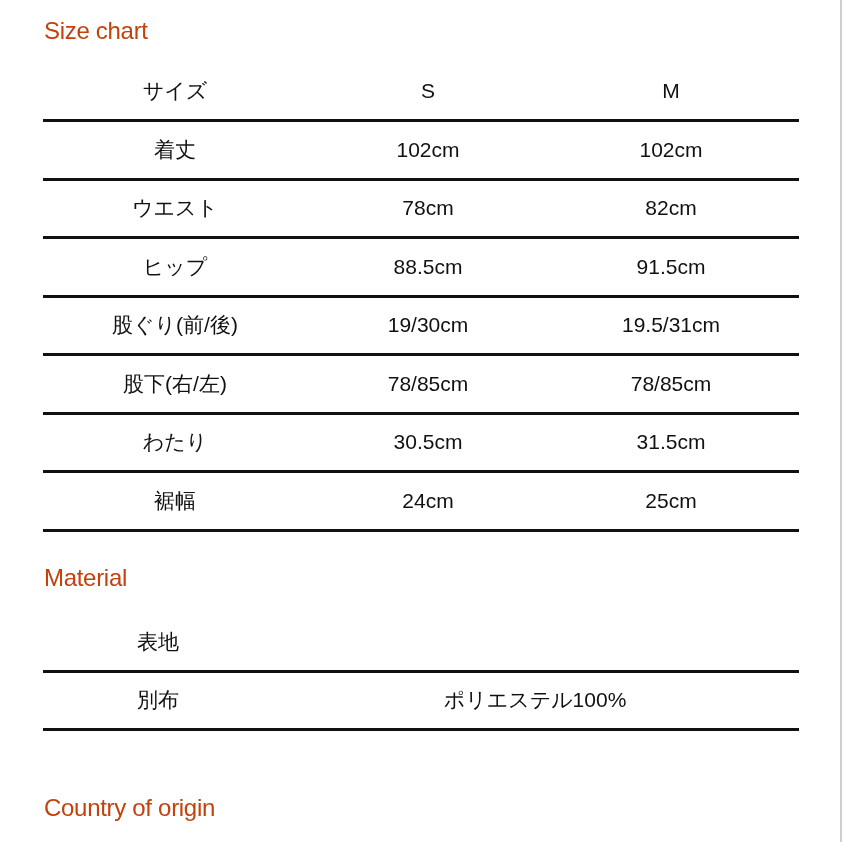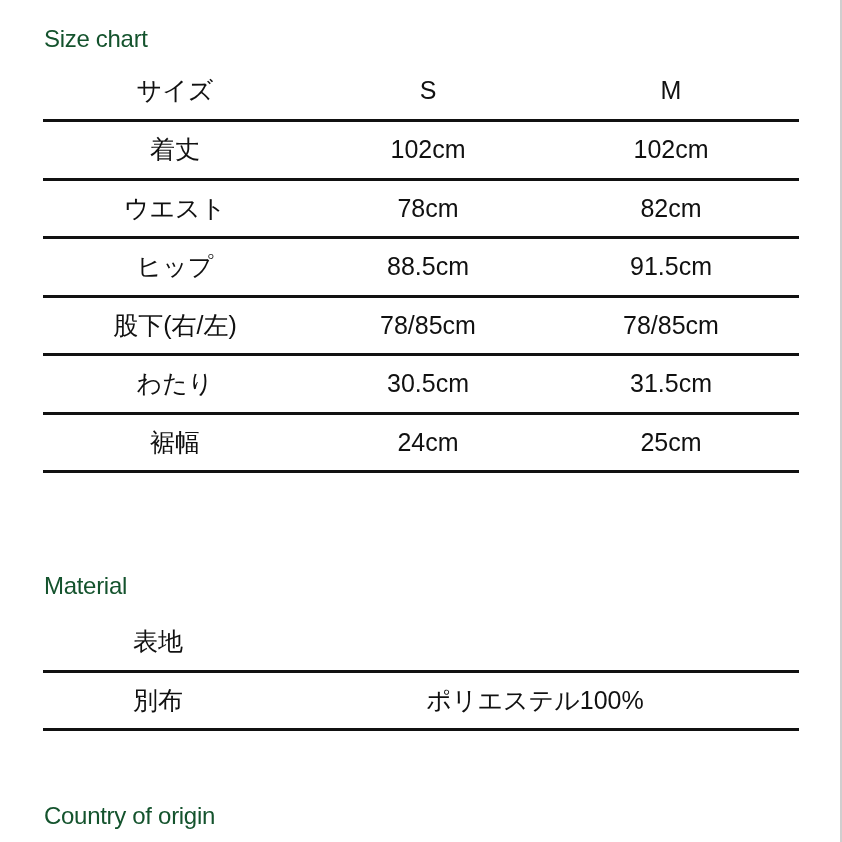--- a/index.html
+++ b/index.html
@@ -1,23 +1,23 @@
 <!DOCTYPE html>
 <html><head>
 <meta charset="utf-8">
 <style>
   html, body { margin:0; padding:0; background:#ffffff; }
   body { width:842px; height:842px; position:relative; overflow:hidden;
          font-family:"Liberation Sans","DejaVu Sans",sans-serif; color:#111; }
   .edge { position:absolute; right:0; top:0; width:2px; height:842px; background:#cfcfcf; }
-  .section-title { position:absolute; left:44px; font-size:24px; letter-spacing:-0.3px; color:#14532d;margin-top:8px; }
+  .section-title { position:absolute; left:44px; font-size:24px; letter-spacing:-0.3px; color:#c2410c; }
   .table { position:absolute; left:43px; width:756px; }
   .row { position:relative; height:55.5px; border-bottom:3px solid #111; display:flex; align-items:center; }
   .row.header { height:57px; }
-  .cell { position:absolute; text-align:center; font-size:25px; transform:translateX(-50%); white-space:nowrap; }
+  .cell { position:absolute; text-align:center; font-size:21px; transform:translateX(-50%); white-space:nowrap; }
   .c0 { left:132px; }
   .c1 { left:385px; }
   .c2 { left:628px; }
   .m0 { left:115px; }
   .m1 { left:492px; }
 </style>
 </head>
 <body>
 
 <div class="edge"></div>
@@ -39,20 +39,25 @@
     <span class="cell c0">ウエスト</span>
     <span class="cell c1">78cm</span>
     <span class="cell c2">82cm</span>
   </div>
   <div class="row">
     <span class="cell c0">ヒップ</span>
     <span class="cell c1">88.5cm</span>
     <span class="cell c2">91.5cm</span>
   </div>
   <div class="row">
+    <span class="cell c0">股ぐり(前/後)</span>
+    <span class="cell c1">19/30cm</span>
+    <span class="cell c2">19.5/31cm</span>
+  </div>
+  <div class="row">
     <span class="cell c0">股下(右/左)</span>
     <span class="cell c1">78/85cm</span>
     <span class="cell c2">78/85cm</span>
   </div>
   <div class="row">
     <span class="cell c0">わたり</span>
     <span class="cell c1">30.5cm</span>
     <span class="cell c2">31.5cm</span>
   </div>
   <div class="row">

